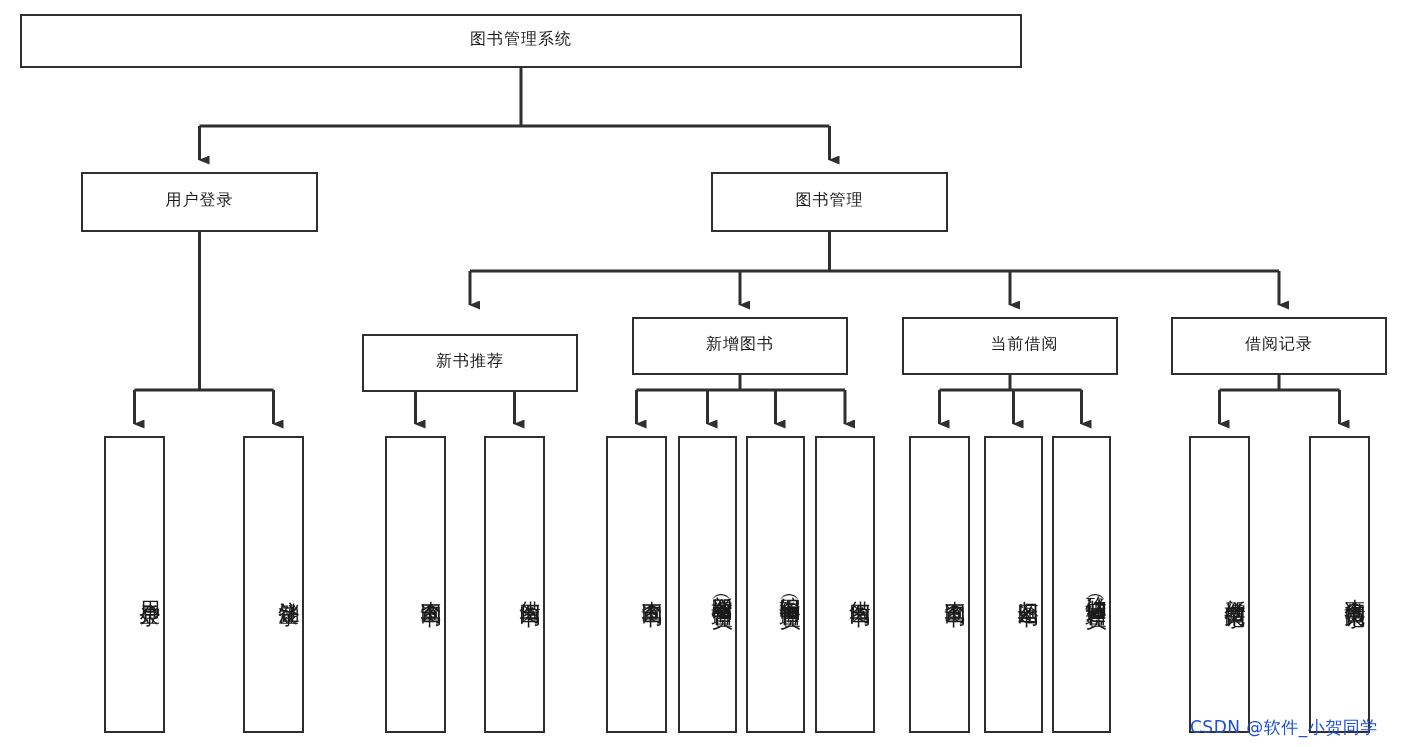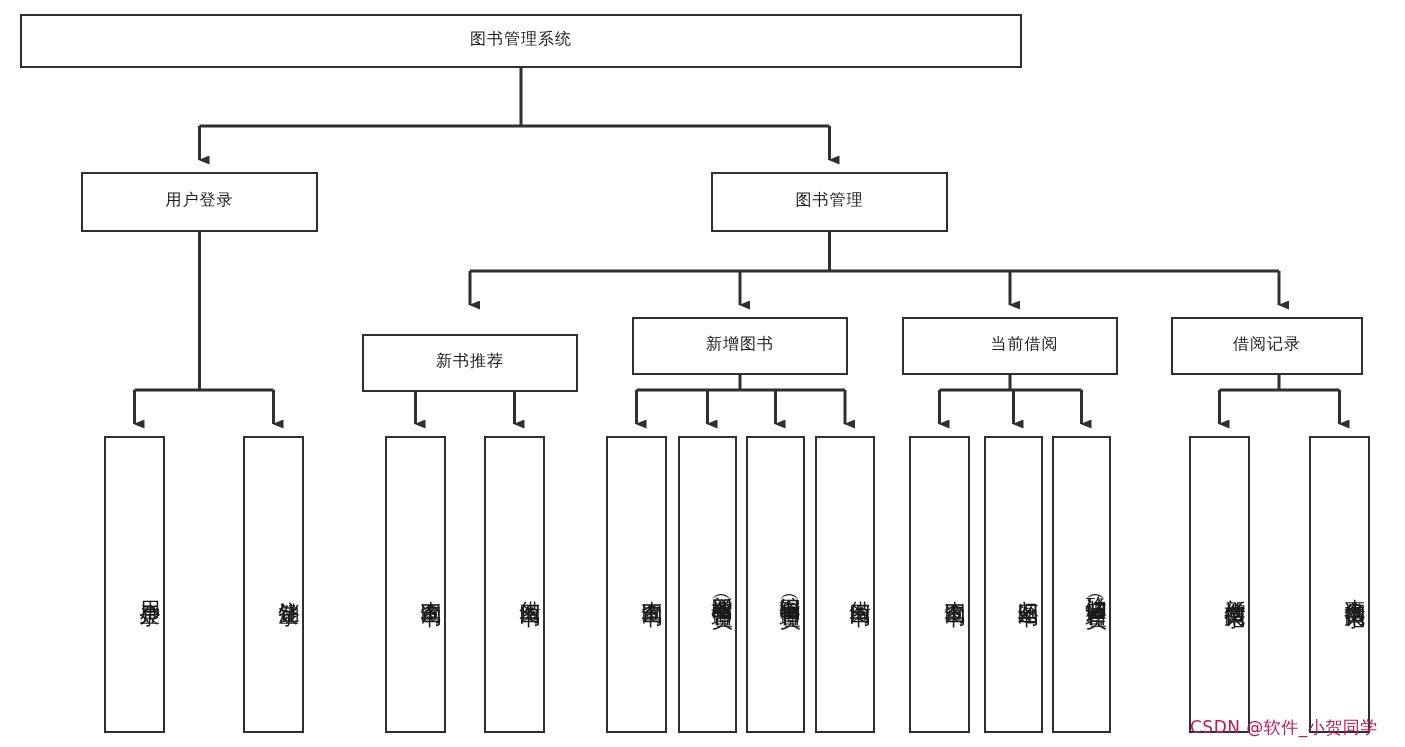--- a/index.html
+++ b/index.html
@@ -54,21 +54,21 @@
   }
   .node.vert .vtext {
     writing-mode: vertical-rl;
     text-orientation: upright;
     display: block;
     white-space: nowrap;
   }
   .watermark {
     position: absolute;
     font-size: 17px;
-    color: #be185d;
+    color: #1d4ed8;
     white-space: nowrap;
     letter-spacing: 0.5px;
   }
 </style>
 </head>
 <body>
 
 <div id="diagram-root">
   <svg class="edges" viewBox="0 0 1405 747" xmlns="http://www.w3.org/2000/svg">
     <defs>
@@ -117,21 +117,21 @@
       </div>
       <div class="node horiz" style="left: 362px; top: 334px; width: 216px; height: 58px;">
         <span>新书推荐</span>
       </div>
       <div class="node horiz" style="left: 632px; top: 317px; width: 216px; height: 58px;">
         <span>新增图书</span>
       </div>
       <div class="node horiz" style="left: 902px; top: 317px; width: 216px; height: 58px; padding-left: 29px;">
         <span>当前借阅</span>
       </div>
-      <div class="node horiz" style="left: 1171px; top: 317px; width: 192px; height: 58px;">
+      <div class="node horiz" style="left: 1171px; top: 317px; width: 216px; height: 58px;">
         <span>借阅记录</span>
       </div>
       <div class="node vert" style="left: 104px; top: 436px; width: 61px; height: 297px;">
         <span class="vtext">用户登录</span>
       </div>
       <div class="node vert" style="left: 243px; top: 436px; width: 61px; height: 297px;">
         <span class="vtext">注销登录</span>
       </div>
       <div class="node vert" style="left: 385px; top: 436px; width: 61px; height: 297px;">
         <span class="vtext">查询图书</span>

